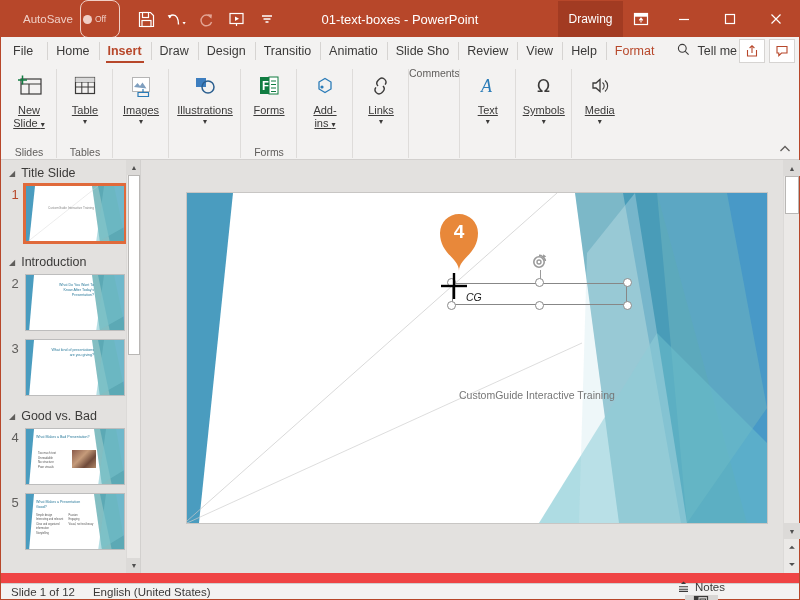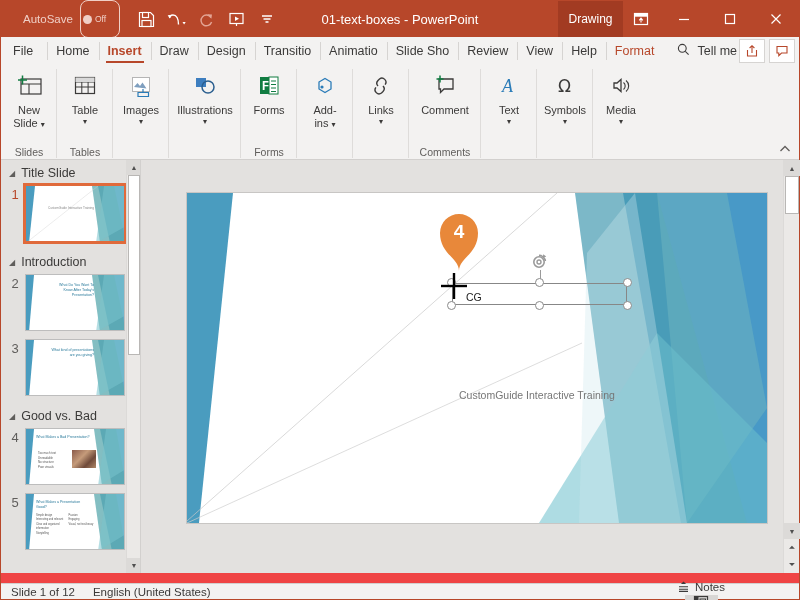--- a/index.html
+++ b/index.html
@@ -94,21 +94,21 @@
   .ritems { display:flex; flex: 1; }
   .ritem {
     width: 56px; display:flex; flex-direction:column; align-items:center;
     padding-top: 5px; font-size: 11px; color:#3b3a39; text-align:center; line-height: 1.15;
   }
   .ritem.wide { width: 72px; }
   .ritem .ico {
     width: 34px; height: 32px; display:flex; align-items:center; justify-content:center;
     margin-bottom: 2px;
   }
-  .ritem .lbl { max-width: 100%; }
+  .ritem .lbl { max-width: 100%; text-decoration: underline; }
   .caret { font-size: 8px; line-height: 8px; margin-top: 1px; }
   .grouplabel {
     height: 16px; font-size: 10.5px; color: #605e5c; display:flex;
     align-items:center; justify-content:center;
   }
   .ribbon-collapse {
     position:absolute; right: 8px; bottom: 2px; color:#605e5c; font-size: 12px;
   }
 
   
@@ -174,21 +174,21 @@
     position: absolute; left: 46px; top: 33px; width: 580px; height: 330px;
     background: #fff; box-shadow: 0 0 0 1px #c8c6c4;
   }
   .slide-caption {
     position:absolute; left: 272px; top: 196px; font-size: 10.5px; color:#767676;
     white-space: nowrap;
   }
 
   
   .textbox-sel {
-    position: absolute; left: 265px; top: 90px; width: 175px; height: 22px;
+    position: absolute; left: 265px; top: 90px; width: 175px; height: 22px; font-style: italic;
   }
   .tb-border { position:absolute; inset:0; border: 1px solid #878787; }
   .handle {
     position:absolute; width: 9px; height: 9px; border-radius: 50%;
     background:#fff; border: 1.3px solid #8a8a8a; box-sizing:border-box;
   }
   .rotate-handle {
     position:absolute; left: 50%; top: -30px; transform: translateX(-50%);
     width: 18px; height: 18px; color:#9a9a9a;
   }
@@ -478,31 +478,20 @@
               </svg>
           </span>
           <span class="lbl">Links</span>
           <span class="caret">▾</span>
         </div>
       </div>
       <div class="grouplabel"></div>
     </div>
 
     <div class="rgroup">
-      <div class="ritems">
-        <div class="ritem wide">
-          <span class="ico">
-            <svg width="30" height="26" viewBox="0 0 30 26">
-                <path d="M9 6h14v10h-9l-3.5 3.5V16H9z" fill="none" stroke="#3b3a39" stroke-width="1.3"></path>
-                <path d="M6.5 6h7M10 2.5v7" stroke="#107c41" stroke-width="1.5"></path>
-              </svg>
-          </span>
-          <span class="lbl">Comment</span>
-        </div>
-      </div>
       <div class="grouplabel">Comments</div>
     </div>
 
     <div class="rgroup">
       <div class="ritems">
         <div class="ritem">
           <span class="ico">
             <svg width="28" height="26" viewBox="0 0 28 26">
                 <text x="7" y="19" font-size="18" fill="#2b7cb8" font-family="Liberation Serif, serif" font-style="italic">A</text>
               </svg>

